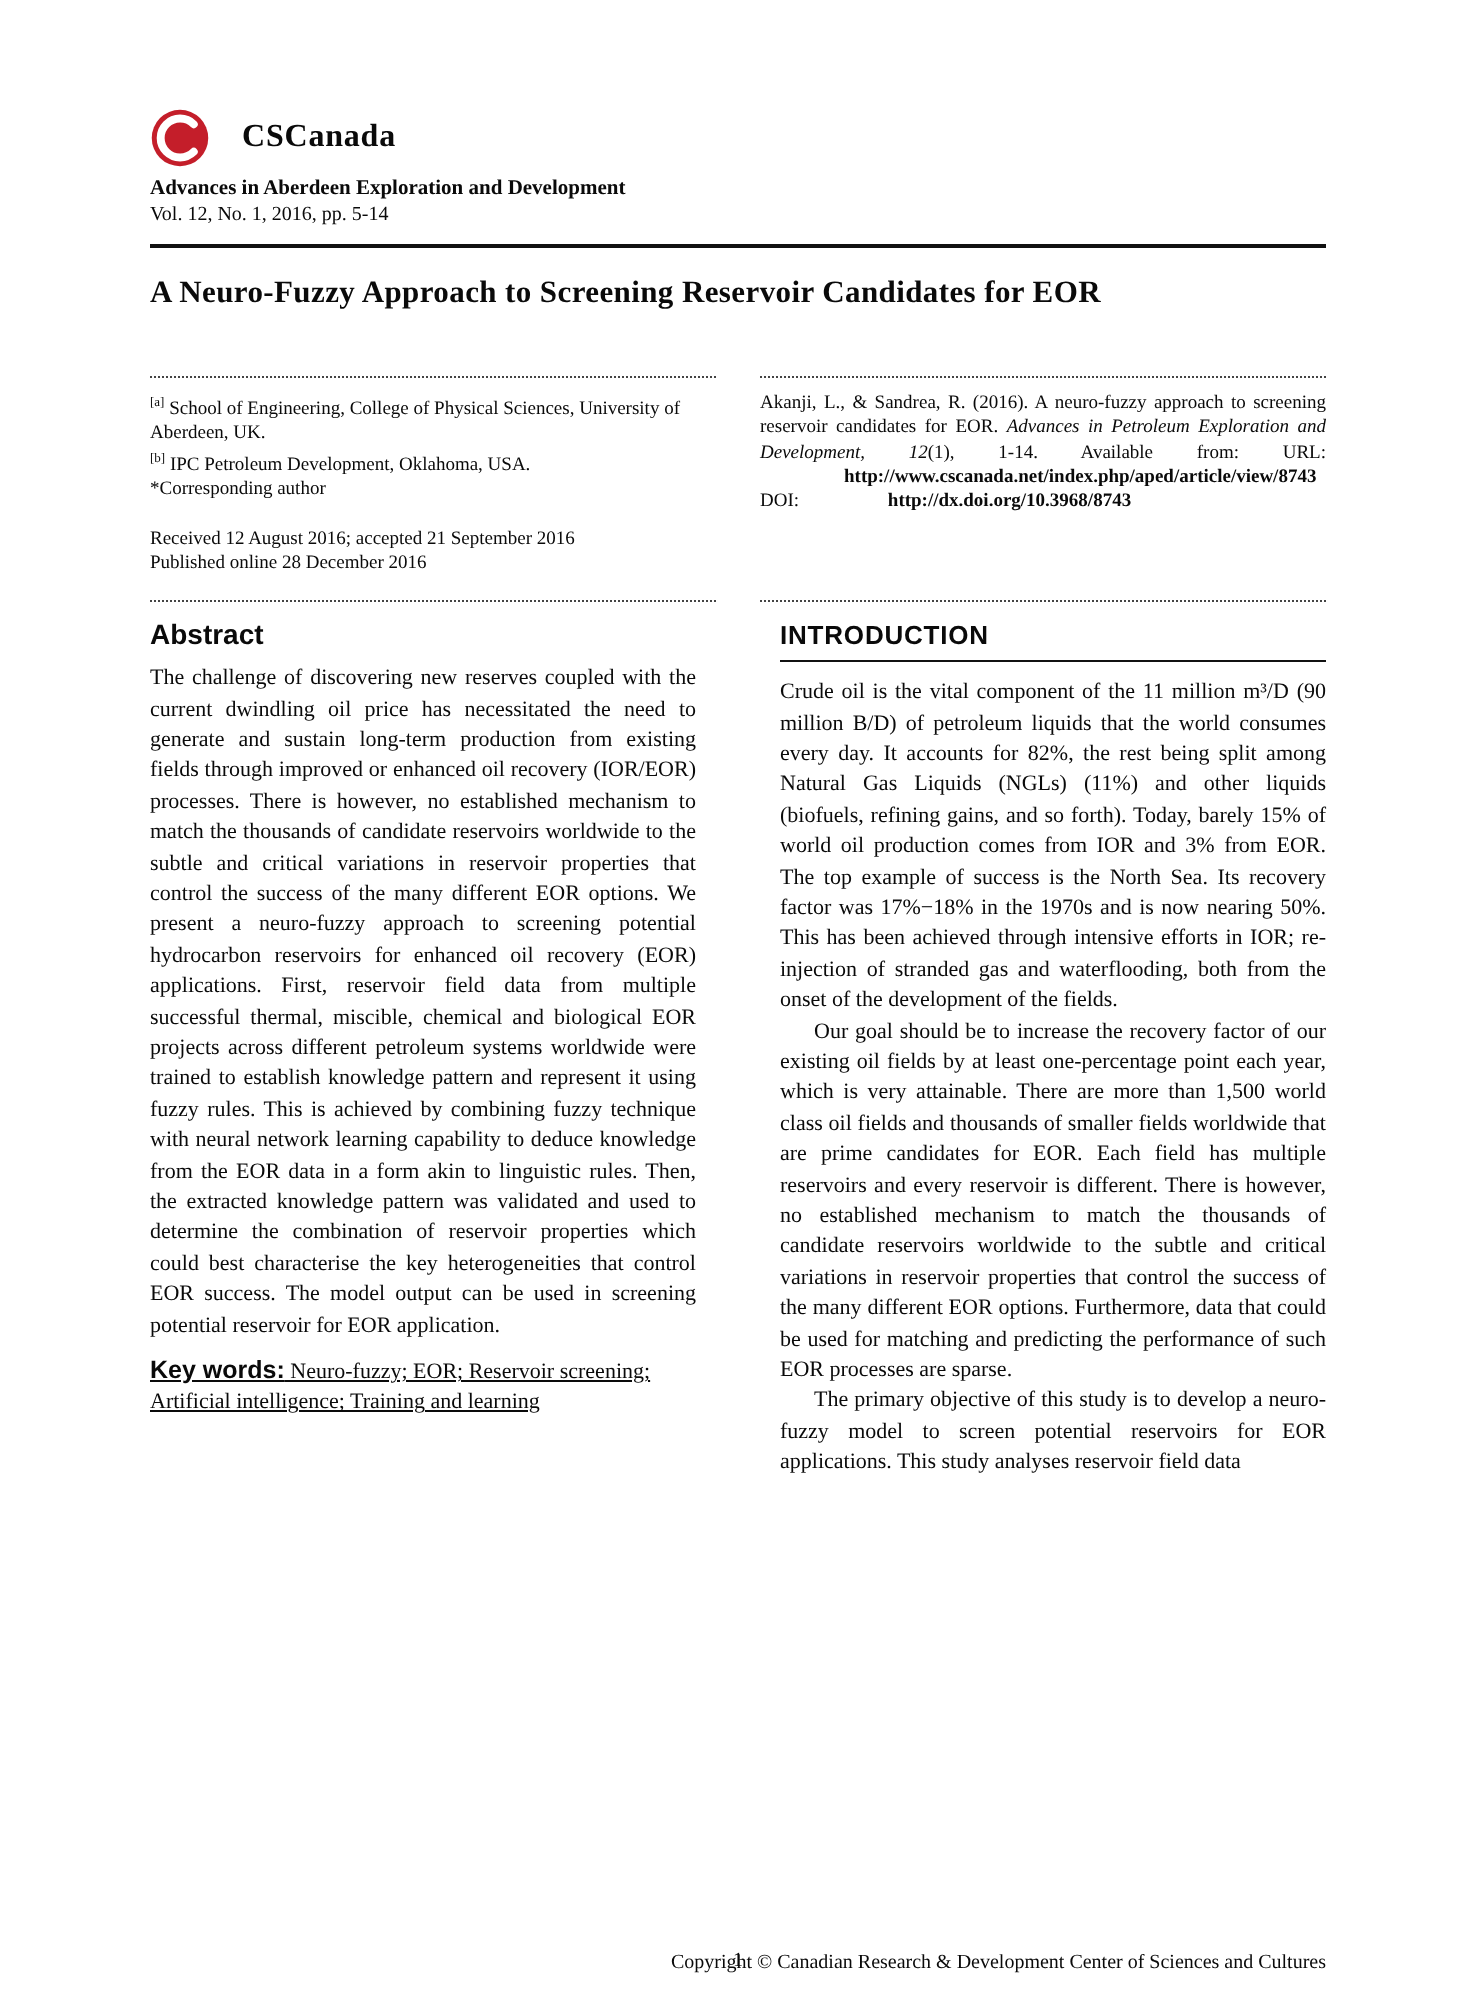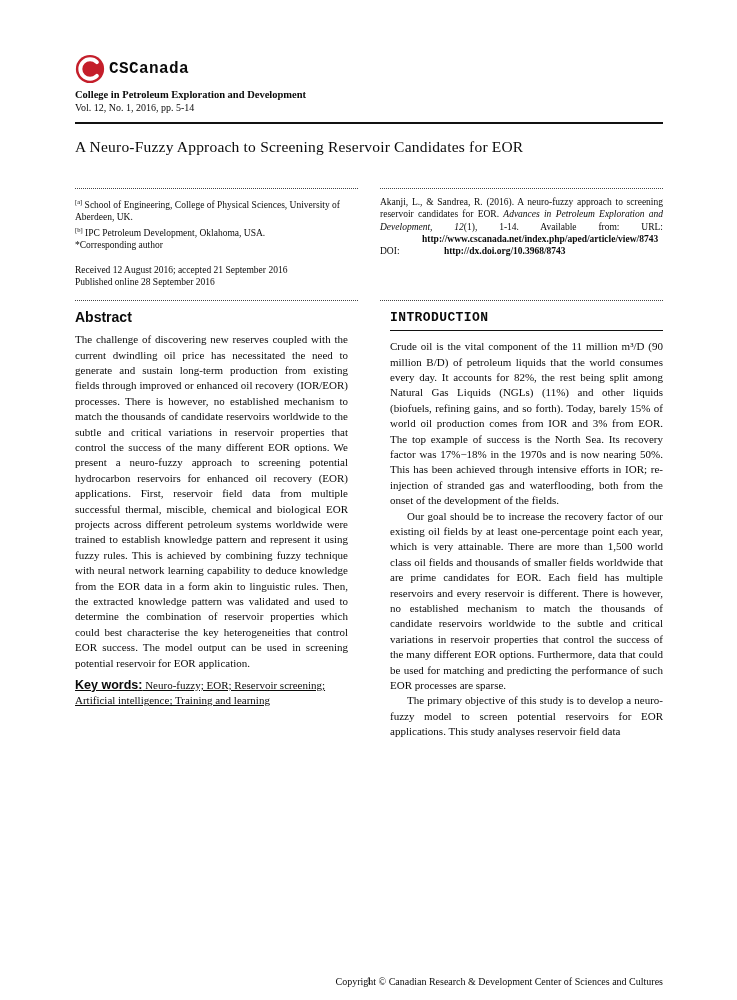--- a/index.html
+++ b/index.html
@@ -6,51 +6,51 @@
   html,body { background:#ffffff; }
   .page {
     width:737px; height:1000px; position:relative; overflow:hidden;
     background:#ffffff; color:#0a0a0a;
     font-family:"Liberation Serif", serif;
   }
   .content { padding:54px 74px 0 75px; }
 
   
   .header-top { display:flex; justify-content:space-between; align-items:flex-end; }
-  .brand { display:flex; align-items:center; gap:4px; margin-bottom:5px;font-family:Liberation Mono, monospace; }
+  .brand { display:flex; align-items:center; gap:16px; margin-bottom:5px; }
   .logo svg { display:block; }
   .brand-name { font-size:16px; font-weight:bold; letter-spacing:.4px; }
   .header-left { font-size:10px; line-height:12.5px; }
   .journal-name { font-weight:bold; font-size:10.5px; }
   .doi-line b { font-weight:bold; }
   .header-right { text-align:right; font-size:10px; line-height:12.5px; }
   .header-rule { border-top:2px solid #111; margin-top:8px; }
 
   
-  .title { font-family:"Liberation Serif", serif; font-size:15.5px; font-weight:normal; margin-top:14px; letter-spacing:.2px; }
+  .title { font-family:"Liberation Serif", serif; font-size:15.5px; font-weight:bold; margin-top:14px; letter-spacing:.2px; }
   .authors { margin-top:112px; font-family:"Liberation Sans", sans-serif; font-size:13px; }
   .authors sup { font-size:8.5px; vertical-align:super; }
 
   
   .meta { margin-top:32px; display:grid; grid-template-columns:1fr 1fr; column-gap:22px; }
   .meta-col {
     border-top:1px dotted #444; border-bottom:1px dotted #444;
     padding:7px 0 12px; font-size:9.5px; line-height:12.3px;
   }
   .meta-col sup { font-size:6.5px; vertical-align:super; }
   .dates { margin-top:12px; }
   .citation { text-align:justify; }
   .citation .url { font-weight:bold;margin-left:42px; }
   .citation i { font-style:italic; }
 
   
   .body-cols { margin-top:8px; display:grid; grid-template-columns:1fr 1fr; column-gap:22px; align-items:start;gap:42px; }
   .abs-head { font-family:"Liberation Sans", sans-serif; font-size:14px; font-weight:bold; margin:0 0 7px; }
   .intro-head {
-    font-family:Liberation Mono, monospace; font-size:13px; font-weight:bold;
+    font-family:Liberation Sans, sans-serif; font-size:13px; font-weight:bold;
     letter-spacing:.4px; padding-bottom:5px; border-bottom:1.5px solid #111; margin:1px 0 8px;
   }
   .body-text { font-size:11px; line-height:15.4px; text-align:justify; }
   .indent { text-indent:17px; }
   .keywords { margin-top:7px; font-size:11px; line-height:15.4px; text-align:left;text-decoration:underline; }
   .kw-label { font-family:"Liberation Sans", sans-serif; font-size:12.5px; font-weight:bold; }
 
   
   .footer { position:absolute; left:75px; right:74px; bottom:11px; height:14px; }
   .page-num { position:absolute; left:0; right:0; text-align:center; font-size:10px; }
@@ -67,37 +67,37 @@
         <div class="header-left">
           <div class="brand">
             <span class="logo">
               <svg width="30" height="30" viewBox="0 0 34 34" aria-hidden="true">
                 <circle cx="17" cy="17" r="16" fill="#c41e2a"></circle>
                 <path d="M 24.8 9.2 A 11 11 0 1 0 24.8 24.8" stroke="#ffffff" stroke-width="4.5" fill="none" stroke-linecap="round"></path>
               </svg>
             </span>
             <span class="brand-name">CSCanada</span>
           </div>
-          <div class="journal-name">College in Petroleum Exploration and Development</div>
+          <div class="journal-name">Advances in Aberdeen Exploration and Development</div>
           <div class="journal-vol">Vol. 12, No. 1, 2016, pp. 5-14</div>
         </div>
       </div>
       <div class="header-rule"></div>
     </header>
 
     <h1 class="title">A Neuro-Fuzzy Approach to Screening Reservoir Candidates for EOR</h1>
 
 
     <section class="meta">
       <div class="meta-col">
         <p class="aff"><sup>[a]</sup><span> School of Engineering, College of Physical Sciences, University of Aberdeen, UK.</span></p>
         <p class="aff"><sup>[b]</sup><span> IPC Petroleum Development, Oklahoma, USA.</span></p>
         <p class="aff">*Corresponding author</p>
         <p class="dates">Received 12 August 2016; accepted 21 September 2016</p>
-        <p>Published online 28 September 2016</p>
+        <p>Published online 28 December 2016</p>
       </div>
       <div class="meta-col citation"><span>Akanji, L., &amp; Sandrea, R. (2016). A neuro-fuzzy approach to screening reservoir candidates for EOR. </span><i>Advances in Petroleum Exploration and Development, 12</i><span>(1), 1-14. Available from: URL: </span><b class="url">http://www.cscanada.net/index.php/aped/article/view/8743</b><span> DOI: </span><b class="url">http://dx.doi.org/10.3968/8743</b></div>
     </section>
 
     <section class="body-cols">
       <div class="col">
         <h2 class="abs-head">Abstract</h2>
         <p class="body-text">The challenge of discovering new reserves coupled with the current dwindling oil price has necessitated the need to generate and sustain long-term production from existing fields through improved or enhanced oil recovery (IOR/EOR) processes. There is however, no established mechanism to match the thousands of candidate reservoirs worldwide to the subtle and critical variations in reservoir properties that control the success of the many different EOR options. We present a neuro-fuzzy approach to screening potential hydrocarbon reservoirs for enhanced oil recovery (EOR) applications. First, reservoir field data from multiple successful thermal, miscible, chemical and biological EOR projects across different petroleum systems worldwide were trained to establish knowledge pattern and represent it using fuzzy rules. This is achieved by combining fuzzy technique with neural network learning capability to deduce knowledge from the EOR data in a form akin to linguistic rules. Then, the extracted knowledge pattern was validated and used to determine the combination of reservoir properties which could best characterise the key heterogeneities that control EOR success. The model output can be used in screening potential reservoir for EOR application.</p>
         <p class="keywords"><b class="kw-label">Key words:</b><span> Neuro-fuzzy; EOR; Reservoir screening; Artificial intelligence; Training and learning</span></p>
       </div>

